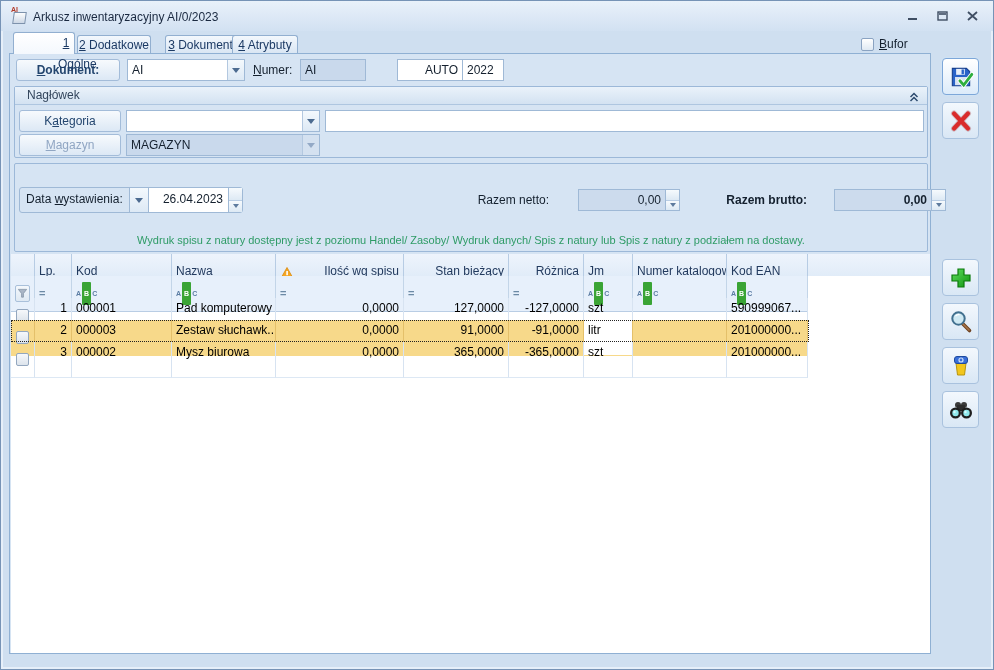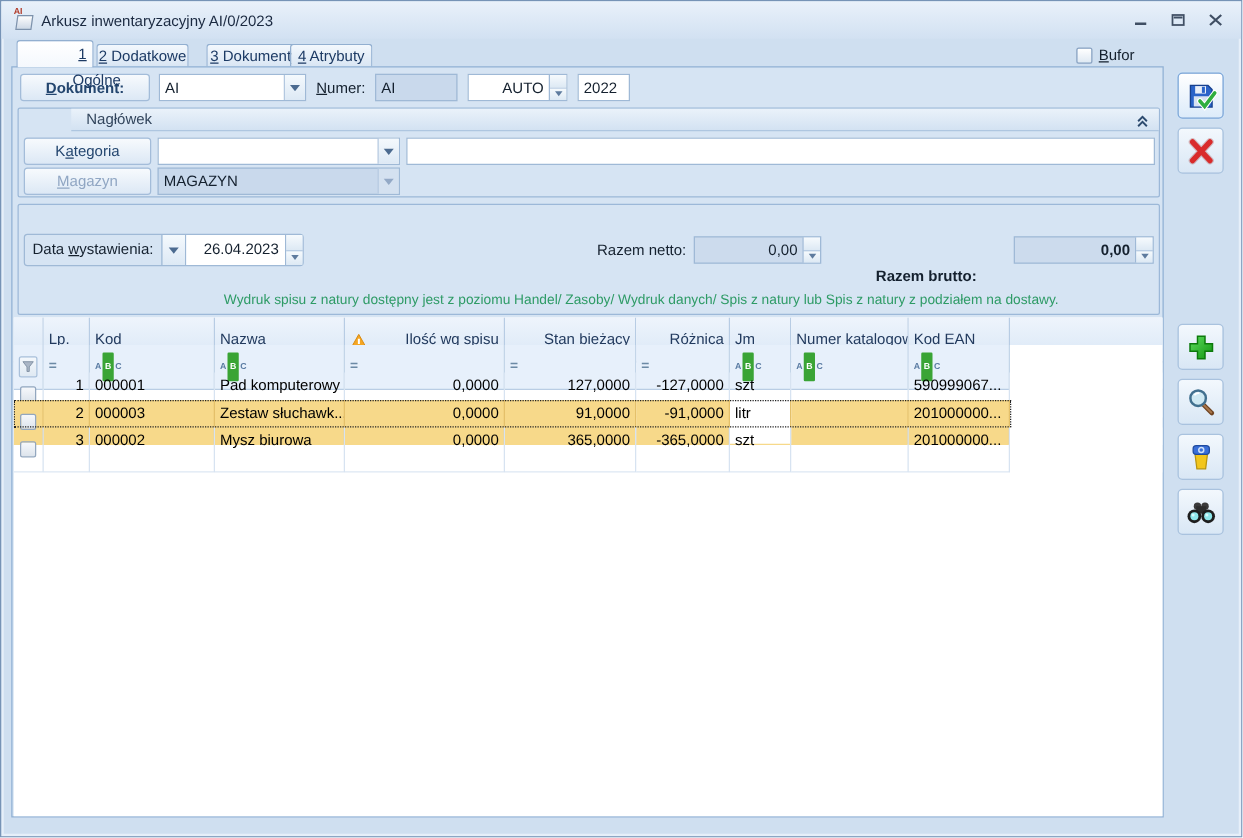--- a/index.html
+++ b/index.html
@@ -48,26 +48,26 @@
   .combo.disabled .arrow { background:#d4e1f0; }
   .tri-down { width:0; height:0; border-left:4px solid transparent; border-right:4px solid transparent; border-top:5px solid #4c6b90; }
   .combo.disabled .tri-down { border-top-color:#93a9c6; }
 
   .spin { width:14px; display:flex; flex-direction:column; border-left:1px solid #9fb9d6; }
   .spin > div { flex:1; display:flex; align-items:center; justify-content:center;
     background:linear-gradient(#f6fafd,#dde9f4); }
   .spin > div + div { border-top:1px solid #b9cde4; }
   .tri-up-s { width:0;height:0;border-left:3px solid transparent;border-right:3px solid transparent;border-bottom:4px solid #5e7striped; border-bottom-color:#5e7b9e; }
   .tri-dn-s { width:0;height:0;border-left:3px solid transparent;border-right:3px solid transparent;border-top:4px solid #5e7b9e; }
-  .fgroup { position:absolute; display:flex; border:1px solid #9fb9d6; background:#fff; }
+  .fgroup { position:absolute; display:flex; border:1px solid #9fb9d6; background:#fff;margin-left:23px; }
   .fgroup .fval { line-height:20px; padding:0 4px; text-align:right; flex:1; }
   .fgroup.disabled { background:#ccdbed; }
 
   
-  .group { position:absolute; border:1px solid #9cb8d8; border-radius:2px; background:#d6e4f3;padding-left:42px; }
+  .group { position:absolute; border:1px solid #9cb8d8; border-radius:2px; background:#d6e4f3; }
   .group-hdr { height:18px; background:linear-gradient(#eaf2fa,#d3e2f2);
     border-bottom:1px solid #aec6e0; color:#32455c; padding-left:12px; line-height:17px; position:relative; }
   .collapse { position:absolute; right:6px; top:3px; width:14px; height:13px; display:flex; align-items:center; justify-content:center; }
 
   .info-line { position:absolute; width:100%; text-align:center; font-size:11px; color:#2e9b66; }
 
   
   .grid { position:absolute; left:1px; top:200px; width:919px; height:399px; background:#fff; overflow:hidden; }
   .grow { position:absolute; left:0; width:919px; height:22px; display:flex; }
   .gc { height:36px; line-height:21px; padding:0 4px; overflow:hidden; white-space:nowrap; }
@@ -244,21 +244,21 @@
         <div class="spin">
             <div>
               <div class="tri-up-s"></div>
             </div>
             <div>
               <div class="tri-dn-s"></div>
             </div>
           </div>
       </div>
 
-      <div class="label bold" style="position:absolute; left:660px; top:29px; width:132px; text-align:center;margin-top:21px;">Razem brutto:</div>
+      <div class="label bold" style="position:absolute; left:660px; top:29px; width:132px; text-align:right;">Razem brutto:</div>
       <div class="fgroup disabled" style="left:796px; top:25px; width:112px; height:22px;">
         <div class="fval bold">0,00</div>
         <div class="spin">
             <div>
               <div class="tri-up-s"></div>
             </div>
             <div>
               <div class="tri-dn-s"></div>
             </div>
           </div>

